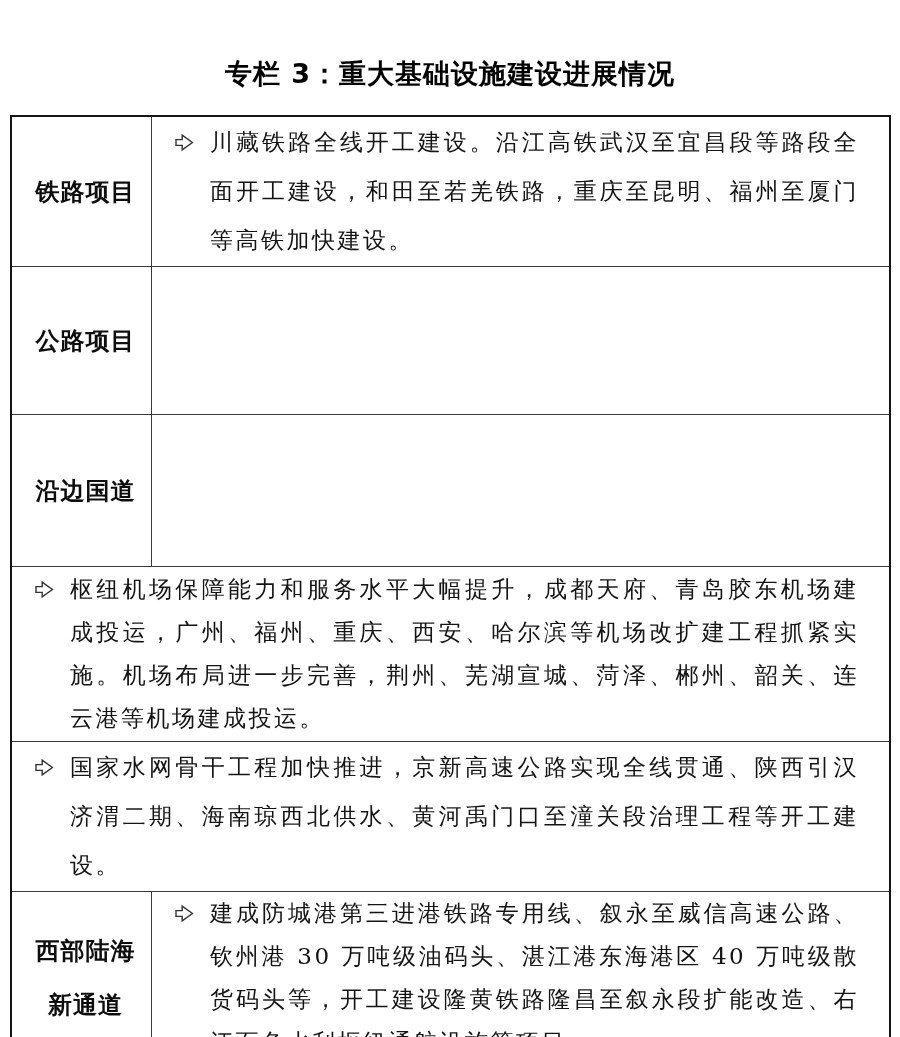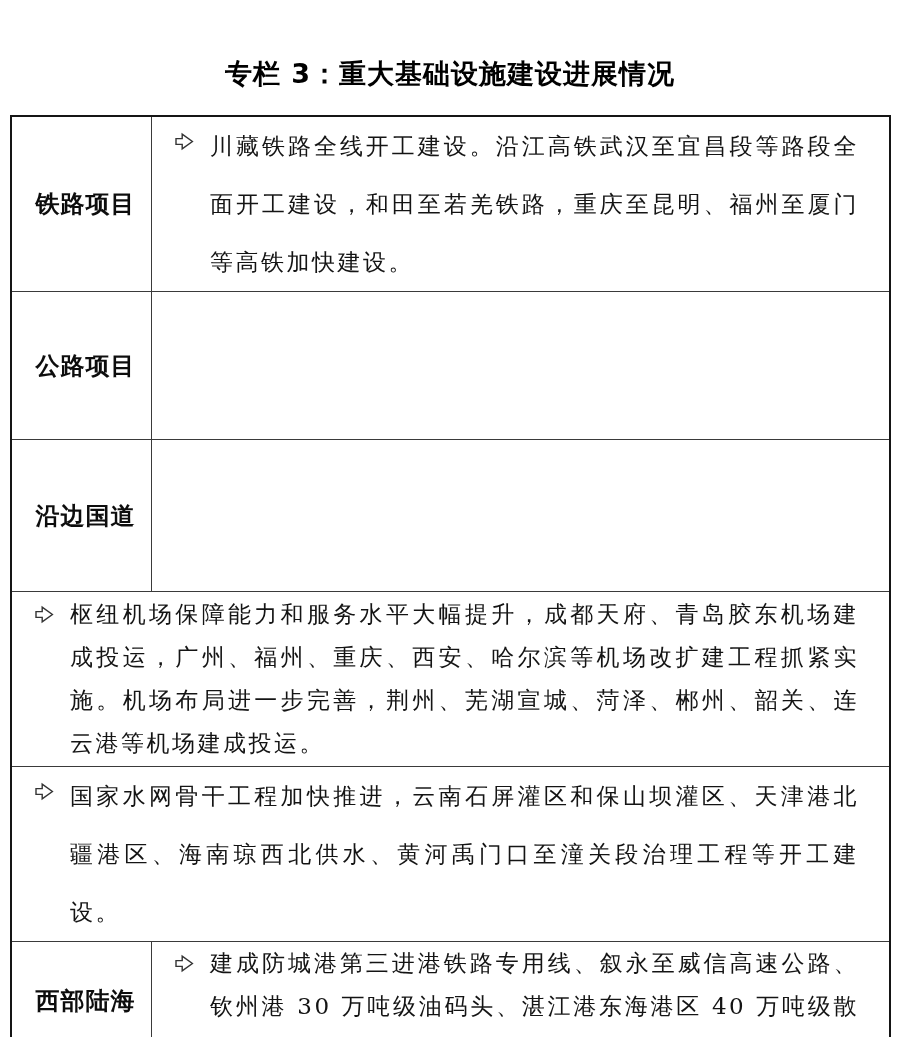--- a/index.html
+++ b/index.html
@@ -63,21 +63,21 @@
   .bullet-item { display: flex; }
   .bullet-col {
     flex: 0 0 37px;
     width: 37px;
   }
   .bullet-col svg { display: block; margin-top: 13px; }
   .item-text {
     flex: 1 1 auto;
     font-family: "DejaVu Serif", "Liberation Serif", serif;
     font-size: 23px;
-    line-height: 58px;
+    line-height: 49px;
     letter-spacing: 2.5px;
     text-align: justify;
     text-justify: inter-character;
     color: #141414;
   }
   
   .box-row:nth-child(1) { min-height: 149px; }
   .box-row:nth-child(2) { min-height: 148px; }
   .box-row:nth-child(3) { min-height: 152px; }
   .box-row:nth-child(4) { min-height: 175px; }
@@ -131,21 +131,21 @@
   </div>
 
   <div class="box-row">
     <div class="content-cell">
       <div class="bullet-item">
         <span class="bullet-col">
           <svg width="22" height="23" viewBox="0 0 22 23" aria-hidden="true">
             <path d="M3 8.6 H9.2 V4.2 L19.4 11.5 L9.2 18.8 V14.4 H3 Z" fill="#ffffff" stroke="#333333" stroke-width="1.4" stroke-linejoin="miter"></path>
           </svg>
         </span>
-        <div class="item-text">国家水网骨干工程加快推进，云南石屏灌区和保山坝灌区、天津港北疆港区、海南琼西北供水、黄河禹门口至潼关段治理工程等开工建设。</div>
+        <div class="item-text">国家水网骨干工程加快推进，京新高速公路实现全线贯通、陕西引汉济渭二期、海南琼西北供水、黄河禹门口至潼关段治理工程等开工建设。</div>
       </div>
     </div>
   </div>
 
   <div class="box-row">
     <div class="label-cell">西部陆海
 新通道</div>
     <div class="content-cell">
       <div class="bullet-item">
         <span class="bullet-col">

